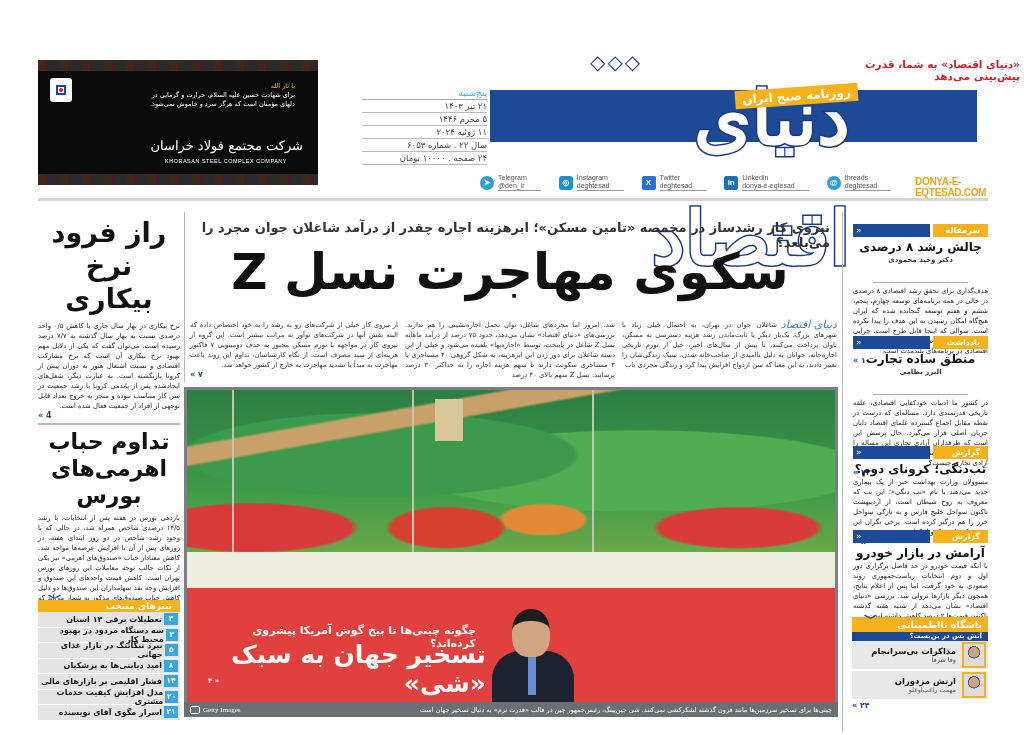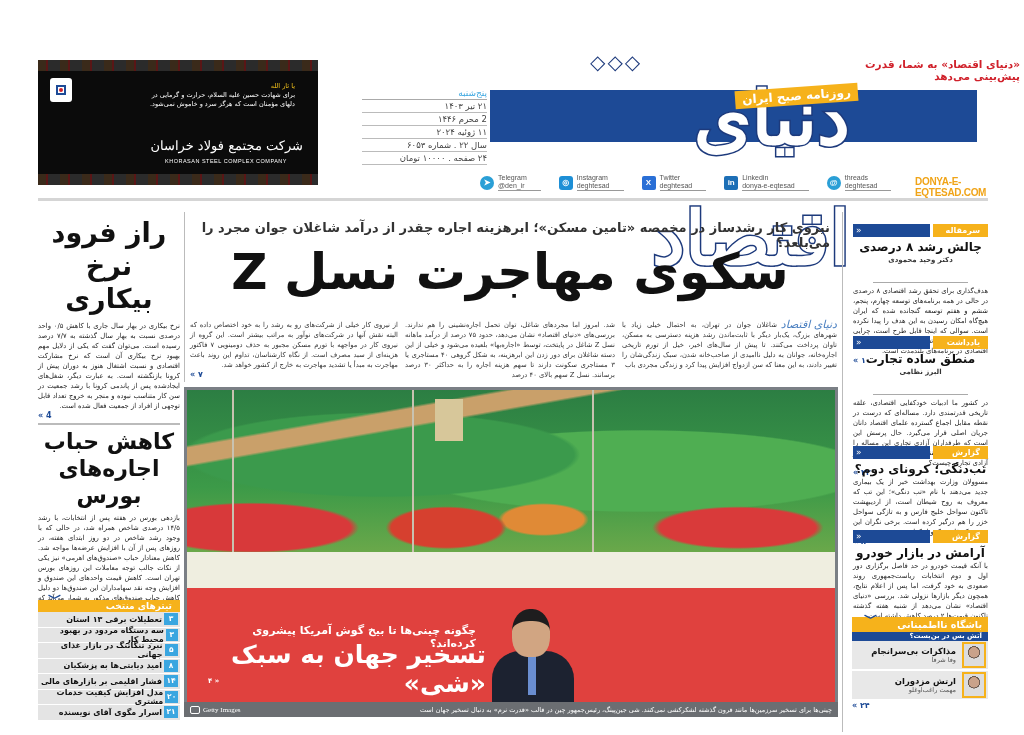--- a/index.html
+++ b/index.html
@@ -99,21 +99,21 @@
 <div id="masthead-banner"></div>
 <div id="logo-dots">◇◇◇</div>
 <div id="logo-text">دنیای اقتصاد</div>
 <div id="tagline">«دنیای اقتصاد» به شما، قدرت پیش‌بینی می‌دهد</div>
 <div id="morning-badge">روزنامه صبح ایران</div>
 <div id="site-url">DONYA-E-EQTESAD.COM</div>
 
 <div id="date-block">
   <div class="day">پنج‌شنبه</div>
   <div class="row">۲۱ تیر ۱۴۰۳</div>
-  <div class="row">2 محرم ۱۴۴۶</div>
+  <div class="row">۵ محرم ۱۴۴۶</div>
   <div class="row">۱۱ ژوئیه ۲۰۲۴</div>
   <div class="row">سال ۲۲ . شماره ۶۰۵۳</div>
   <div class="row">۲۴ صفحه . ۱۰۰۰۰ تومان</div>
 </div>
 
 <div id="socials">
   <div class="social">
     <span class="ic" style="background:#2a9fd6">➤</span>
     <span class="txt"><span>Telegram</span><br><span>@den_ir</span></span>
   </div>
@@ -153,21 +153,21 @@
 
 <div class="hr" style="left:38px;top:198px;width:950px;height:3px;background:#d5d5d5"></div>
 
 <div class="col-left" style="top:212px">
   <div class="big" style="font-size:27px;line-height:33px;margin-top:4px">راز فرود نرخ بیکاری</div>
   <div class="body-text" style="margin-top:6px">نرخ بیکاری در بهار سال جاری با کاهش ۰/۵ واحد درصدی نسبت به بهار سال گذشته به ۷/۷ درصد رسیده است. می‌توان گفت که یکی از دلایل مهم بهبود نرخ بیکاری آن است که نرخ مشارکت اقتصادی و نسبت اشتغال هنوز به دوران پیش از کرونا بازنگشته است. به عبارت دیگر، شغل‌های ایجادشده پس از پاندمی کرونا با رشد جمعیت در سن کار متناسب نبوده و منجر به خروج تعداد قابل توجهی از افراد از جمعیت فعال شده است.</div>
   <div class="ref" style="text-align:left">4 »</div>
 </div>
 <div class="hr" style="left:38px;top:423px;width:142px"></div>
 <div class="col-left" style="top:428px">
-  <div class="big" style="font-size:22px;line-height:27px">کاهش حباب اجاره‌های بورس</div>
+  <div class="big" style="font-size:22px;line-height:27px">تداوم حباب اهرمی‌های بورس</div>
   <div class="body-text" style="margin-top:4px">بازدهی بورس در هفته پس از انتخابات، با رشد ۱۴/۵ درصدی شاخص همراه شد، در حالی که با وجود رشد شاخص در دو روز ابتدای هفته، در روزهای پس از آن با افزایش عرضه‌ها مواجه شد. کاهش معنادار حباب «صندوق‌های اهرمی» نیز یکی از نکات جالب توجه معاملات این روزهای بورس تهران است. کاهش قیمت واحدهای این صندوق و افزایش وجه نقد سهامداران این صندوق‌ها دو دلیل کاهش حباب صندوق‌های مذکور به شمار می‌آید که سیگنال نااطمینانی به فضای بازار مخابره می‌کند.</div>
   <div class="ref" style="text-align:left">۹ »</div>
 </div>
 
 <div id="picks">
   <div class="head"><span>تیترهای منتخب</span><span class="chev">﹀</span></div>
   <div class="row">
       <span class="num">۳</span>
       <span class="t">تعطیلات برقی ۱۳ استان</span>
     </div>

